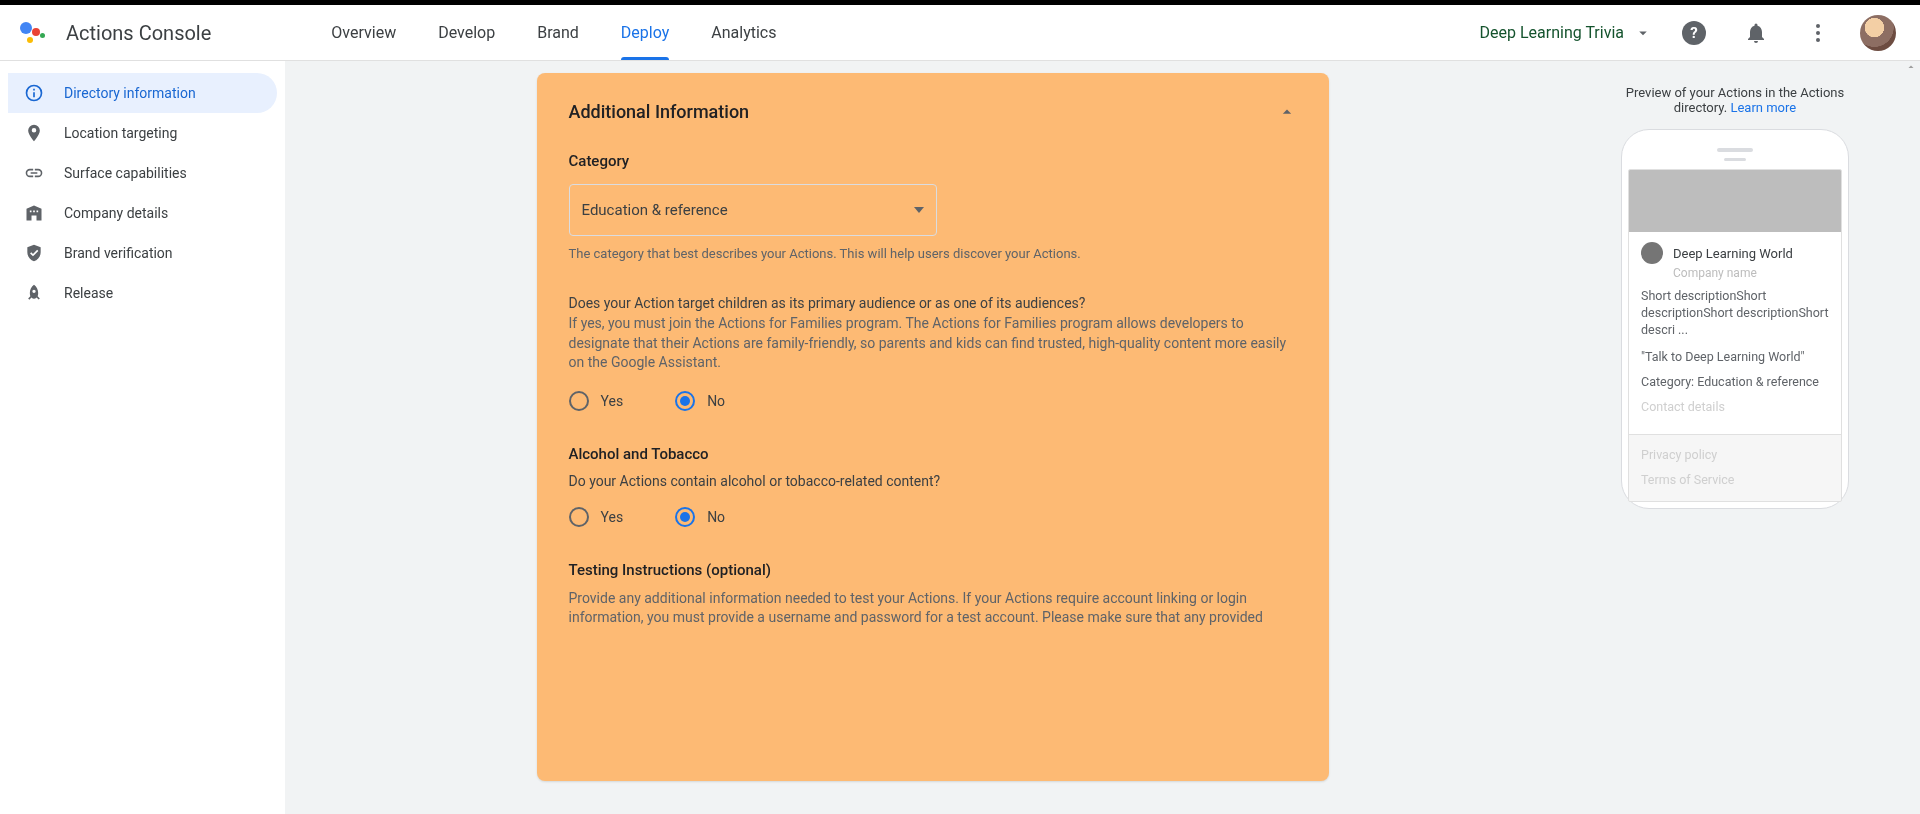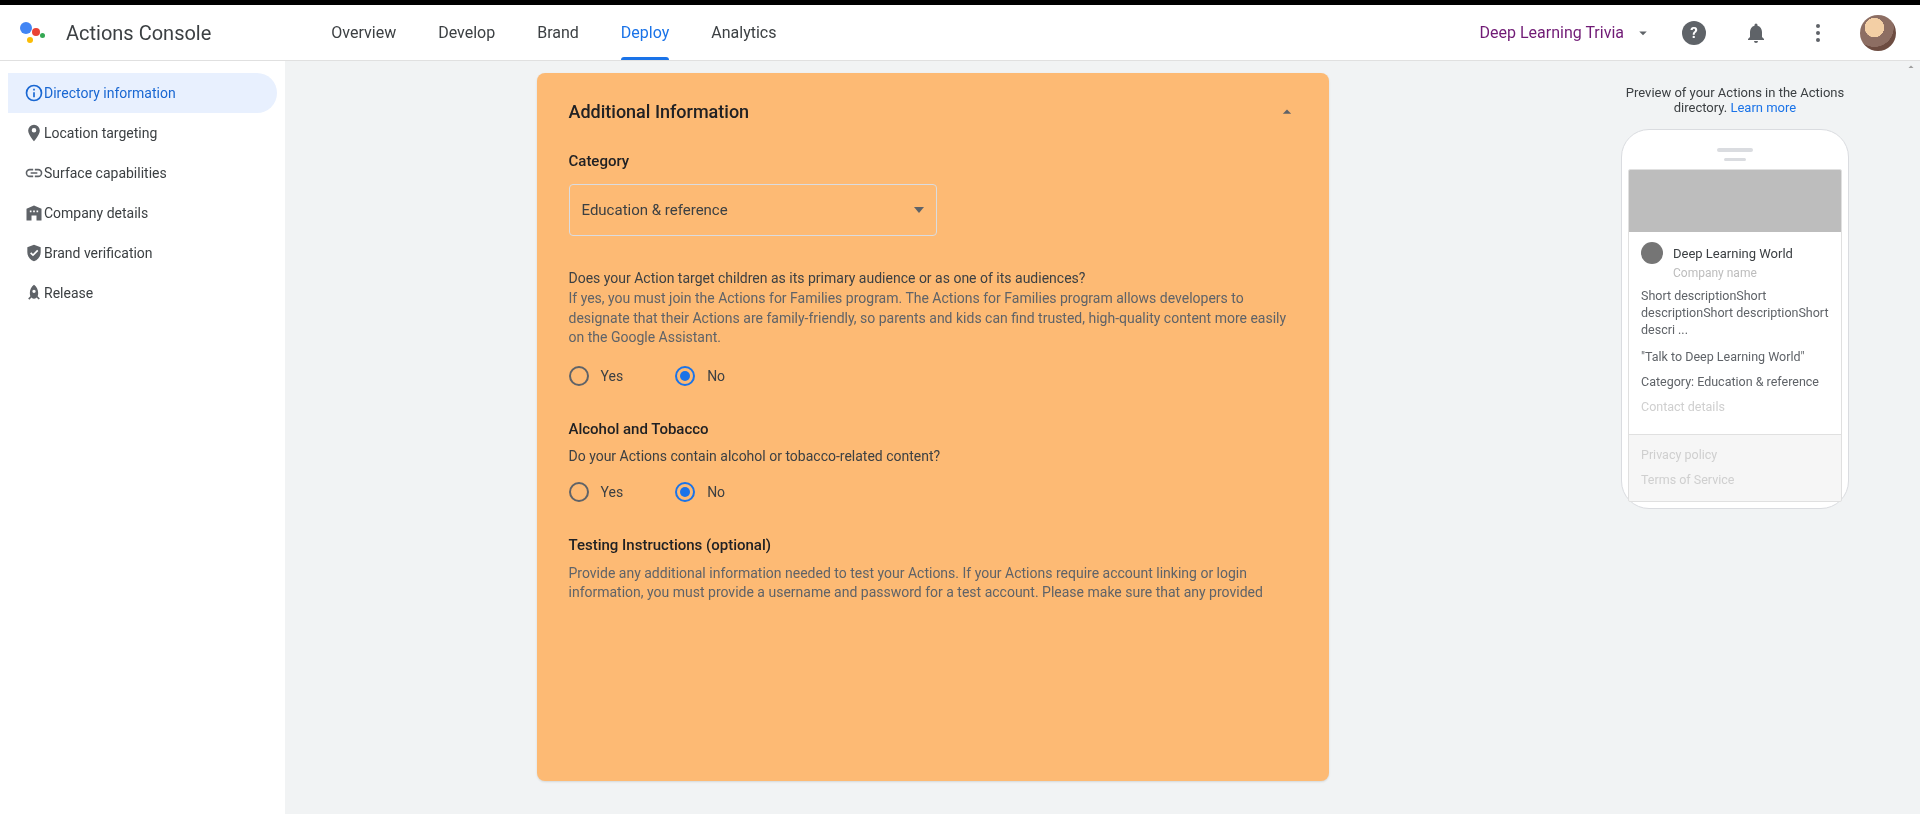--- a/index.html
+++ b/index.html
@@ -26,31 +26,31 @@
   .d-blue   { width: 12px; height: 12px; background:#4285F4; top:3px; left:2px; }
   .d-red    { width: 8px; height: 8px;  background:#EA4335; top:9px; left:14px; }
   .d-yellow { width: 6px; height: 6px;  background:#FBBC05; top:18px; left:9px; }
   .d-green  { width: 5px; height: 5px;  background:#34A853; top:14px; left:22px; }
   .app-title { font-size: 20px; color:#3c4043; font-weight:400; }
   .tabs { display:flex; margin-left: 120px; gap: 42px; height:100%; align-items:center;}
   .tab { font-size:16px; color:#3c4043; cursor:pointer; height:100%; display:flex; align-items:center; position:relative;}
   .tab.active { color:#1a73e8; }
   .tab.active::after{content:'';position:absolute;bottom:0;left:0;right:0;height:3px;background:#1a73e8;border-radius:3px 3px 0 0;}
   .header-right{margin-left:auto;display:flex;align-items:center;gap:22px;}
-  .project-select{display:flex;align-items:center;gap:10px;cursor:pointer;font-size:16px;color:#701a75;text-align:center;}
+  .project-select{display:flex;align-items:center;gap:10px;cursor:pointer;font-size:16px;color:#14532d;text-align:center;}
   .icon-btn{width:40px;height:40px;display:flex;align-items:center;justify-content:center;border-radius:50%;cursor:pointer;}
   .help-icon{width:24px;height:24px;border-radius:50%;background:#5f6368;color:#fff;display:flex;align-items:center;justify-content:center;font-weight:bold;font-size:15px;}
   .bell-svg{width:24px;height:24px;fill:#5f6368;}
   .more-dots{display:flex;flex-direction:column;gap:3px;}
   .more-dots span{width:4px;height:4px;border-radius:50%;background:#5f6368;}
   .avatar{width:36px;height:36px;border-radius:50%;background:radial-gradient(circle at 40% 35%, #f3cfa5 0 30%, #8d6e63 31% 60%, #6d4c41 61% 100%);}
   
   .body{display:flex;background:#fff;}
   .sidebar{width:285px;padding:12px 8px;flex:none;}
-  .side-item{display:flex;align-items:center;height:40px;padding:12px 16px;border-radius:0 20px 20px 0;font-size:14px;color:#3c4043;cursor:pointer;}
+  .side-item{display:flex;align-items:center;height:40px;padding:12px 16px;border-radius:0 20px 20px 0;gap:20px;font-size:14px;color:#3c4043;cursor:pointer;}
   .side-item.active{background:#e8f0fe;color:#1967d2;}
   .side-item.active .side-svg{fill:#1967d2;}
   .side-svg{width:20px;height:20px;fill:#5f6368;flex:none;}
   .main-area{flex:1;background:#f1f3f4;display:flex;min-height:760px;}
   .content-col{flex:1;display:flex;justify-content:center;padding:0 24px 40px;}
   .card{width:792px;background:#fdba74;border-radius:8px;margin-top:12px;padding:28px 32px 0;box-shadow:0 1px 2px rgba(60,64,67,.15);}
   .card-header{display:flex;justify-content:space-between;align-items:center;margin-bottom:30px;}
   .card-title{font-size:18px;font-weight:500;color:#202124;}
   .chevron{width:20px;height:20px;fill:#5f6368;cursor:pointer;}
   .section-label{font-size:15px;font-weight:500;color:#202124;margin-bottom:14px;}
@@ -187,20 +187,21 @@
           <svg class="chevron" viewBox="0 0 24 24">
               <path d="M7 14l5-5 5 5z"></path>
             </svg>
         </div>
 
         <div class="section-label">Category</div>
         <div class="select-box">
           <span>Education &amp; reference</span>
           <span class="tri"></span>
         </div>
+        <div class="helper">The category that best describes your Actions. This will help users discover your Actions.</div>
 
         <div class="q-block">
           <div class="q-text">Does your Action target children as its primary audience or as one of its audiences?</div>
           <div class="q-desc">If yes, you must join the Actions for Families program. The Actions for Families program allows developers to designate that their Actions are family-friendly, so parents and kids can find trusted, high-quality content more easily on the Google Assistant.</div>
           <div class="radio-row">
             <div class="radio-opt">
               <div class="radio-outer"></div>
               <span>Yes</span>
             </div>
             <div class="radio-opt selected">

